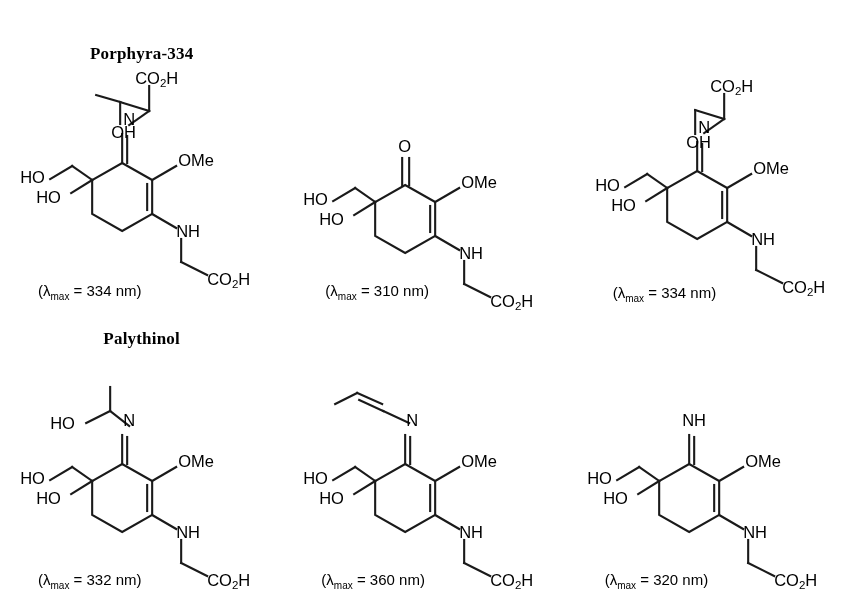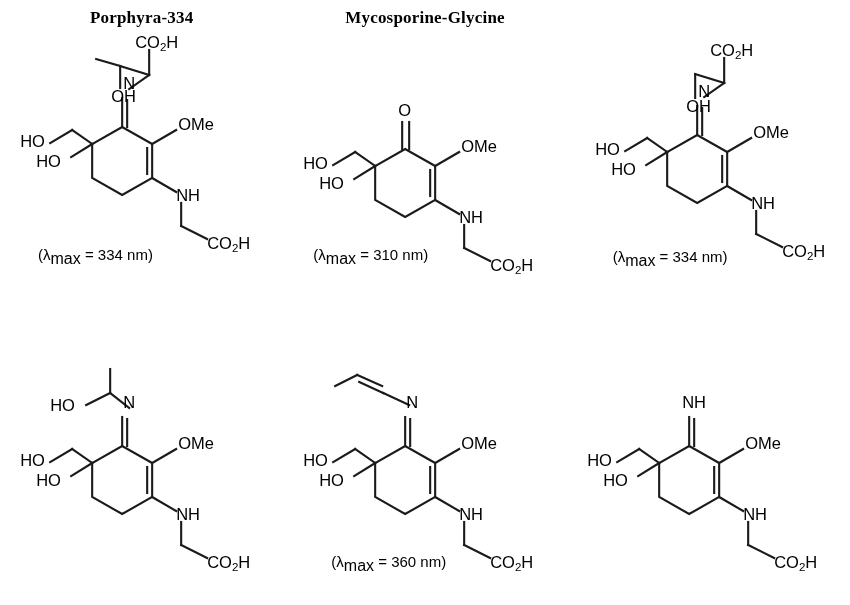--- a/index.html
+++ b/index.html
@@ -14,20 +14,21 @@
     background: #ffffff;
     overflow: hidden;
     font-family: "Liberation Sans", sans-serif;
   }
   .grid {
     position: absolute;
     inset: 0;
     display: grid;
     grid-template-columns: repeat(3, 1fr);
     grid-template-rows: repeat(2, 1fr);
+    margin-top: 36px;
   }
   .cell {
     position: relative;
   }
   .title {
     position: absolute;
     top: 8px;
     left: 0;
     right: 0;
     text-align: center;
@@ -69,21 +70,21 @@
     fill: #000000;
   }
   .caption {
     position: absolute;
     font-family: "Liberation Sans", sans-serif;
     font-size: 15px;
     color: #000000;
     white-space: nowrap;
   }
   .caption .sub {
-    font-size: 16px;
+    font-size: 10px;
     vertical-align: sub;
   }
 </style>
 </head>
 <body>
 
 <div id="figure">
   <div class="grid">
 
     <div class="cell">
@@ -128,21 +129,20 @@
           <text class="atom" x="20" y="117">HO</text>
           <text class="atom" x="36" y="137">HO</text>
           <text class="atom" x="176" y="171">NH</text>
           <text class="atom" x="207" y="219">CO<tspan class="atom-sub" dy="4">2</tspan><tspan dy="-4">H</tspan></text>
         </svg>
       </div>
       <div class="caption" style="left:38px; top:246px;">(λ<span class="sub">max</span> = <span>334</span> nm)</div>
     </div>
 
     <div class="cell">
-      <div class="title">Mycosporine-Glycine</div>
       <div class="struct">
         <svg viewBox="0 0 283 242" preserveAspectRatio="xMidYMid meet">
           <path class="bond" d="M152 140 L122 123 L92 140 L92 174 L122 191 L152 174 Z"></path>
           <path class="bond" d="M147 144 L147 170"></path>
 
           <path class="bond" d="M119 123 L119 96"></path>
           <path class="bond" d="M126 123 L126 96"></path>
           <path class="bond" d="M152 140 L176 126"></path>
           <path class="bond" d="M152 174 L176 188"></path>
           <path class="bond" d="M181 199 L181 222"></path>
@@ -152,21 +152,21 @@
           <path class="bond" d="M92 140 L71 153"></path>
 
           <text class="atom" x="115" y="86">O</text>
           <text class="atom" x="178" y="122">OMe</text>
           <text class="atom" x="20" y="139">HO</text>
           <text class="atom" x="36" y="159">HO</text>
           <text class="atom" x="176" y="193">NH</text>
           <text class="atom" x="207" y="241">CO<tspan class="atom-sub" dy="4">2</tspan><tspan dy="-4">H</tspan></text>
         </svg>
       </div>
-      <div class="caption" style="left:30px; top:246px;">(λ<span class="sub">max</span> = <span>310</span> nm)</div>
+      <div class="caption" style="left:42px; top:246px;">(λ<span class="sub">max</span> = <span>310</span> nm)</div>
     </div>
 
     <div class="cell">
       <div class="struct">
         <svg viewBox="0 0 283 242" preserveAspectRatio="xMidYMid meet">
           <path class="bond" d="M160 126 L130 109 L100 126 L100 160 L130 177 L160 160 Z"></path>
           <path class="bond" d="M155 130 L155 156"></path>
           <path class="bond" d="M130 109 L130 80"></path>
           <path class="bond" d="M135 109 L135 82"></path>
           <path class="bond" d="M137 71 L157 57"></path>
@@ -189,20 +189,21 @@
           <text class="atom" x="28" y="125">HO</text>
           <text class="atom" x="44" y="145">HO</text>
           <text class="atom" x="184" y="179">NH</text>
           <text class="atom" x="215" y="227">CO<tspan class="atom-sub" dy="4">2</tspan><tspan dy="-4">H</tspan></text>
         </svg>
       </div>
       <div class="caption" style="left:46px; top:248px;">(λ<span class="sub">max</span> = <span>334</span> nm)</div>
     </div>
 
     <div class="cell">
+      <div class="title">Palythinol</div>
       <div class="struct">
         <svg viewBox="0 0 283 242" preserveAspectRatio="xMidYMid meet">
           <path class="bond" d="M152 134 L122 117 L92 134 L92 168 L122 185 L152 168 Z"></path>
           <path class="bond" d="M147 138 L147 164"></path>
           <path class="bond" d="M122 117 L122 88"></path>
           <path class="bond" d="M127 117 L127 90"></path>
 
           <path class="bond" d="M129 79 L110 64"></path>
           <path class="bond" d="M110 64 L110 40"></path>
           <path class="bond" d="M110 64 L86 76"></path>
@@ -216,20 +217,21 @@
 
           <text class="atom" x="50" y="78">HO</text>
           <text class="atom" x="123" y="75">N</text>
           <text class="atom" x="178" y="116">OMe</text>
           <text class="atom" x="20" y="133">HO</text>
           <text class="atom" x="36" y="153">HO</text>
           <text class="atom" x="176" y="187">NH</text>
           <text class="atom" x="207" y="235">CO<tspan class="atom-sub" dy="4">2</tspan><tspan dy="-4">H</tspan></text>
         </svg>
       </div>
+      <div class="caption" style="left:38px; top:250px;">(λ<span class="sub">max</span> = <span>332</span> nm)</div>
     </div>
 
     <div class="cell">
       <div class="struct">
         <svg viewBox="0 0 283 242" preserveAspectRatio="xMidYMid meet">
           <path class="bond" d="M152 134 L122 117 L92 134 L92 168 L122 185 L152 168 Z"></path>
           <path class="bond" d="M147 138 L147 164"></path>
           <path class="bond" d="M122 117 L122 88"></path>
           <path class="bond" d="M127 117 L127 90"></path>
 
@@ -246,21 +248,21 @@
           <path class="bond" d="M92 134 L71 147"></path>
 
           <text class="atom" x="123" y="75">N</text>
           <text class="atom" x="178" y="116">OMe</text>
           <text class="atom" x="20" y="133">HO</text>
           <text class="atom" x="36" y="153">HO</text>
           <text class="atom" x="176" y="187">NH</text>
           <text class="atom" x="207" y="235">CO<tspan class="atom-sub" dy="4">2</tspan><tspan dy="-4">H</tspan></text>
         </svg>
       </div>
-      <div class="caption" style="left:48px; top:250px;">(λ<span class="sub">max</span> = <span>360</span> nm)</div>
+      <div class="caption" style="left:38px; top:250px;">(λ<span class="sub">max</span> = <span>360</span> nm)</div>
     </div>
 
     <div class="cell">
       <div class="struct">
         <svg viewBox="0 0 283 242" preserveAspectRatio="xMidYMid meet">
           <path class="bond" d="M152 134 L122 117 L92 134 L92 168 L122 185 L152 168 Z"></path>
           <path class="bond" d="M147 138 L147 164"></path>
 
           <path class="bond" d="M122 117 L122 88"></path>
           <path class="bond" d="M127 117 L127 90"></path>
@@ -273,16 +275,17 @@
           <path class="bond" d="M92 134 L71 147"></path>
 
           <text class="atom" x="115" y="75">NH</text>
           <text class="atom" x="178" y="116">OMe</text>
           <text class="atom" x="20" y="133">HO</text>
           <text class="atom" x="36" y="153">HO</text>
           <text class="atom" x="176" y="187">NH</text>
           <text class="atom" x="207" y="235">CO<tspan class="atom-sub" dy="4">2</tspan><tspan dy="-4">H</tspan></text>
         </svg>
       </div>
+      <div class="caption" style="left:38px; top:250px;">(λ<span class="sub">max</span> = <span>320</span> nm)</div>
     </div>
 
   </div>
 </div>
 
 </body></html>

